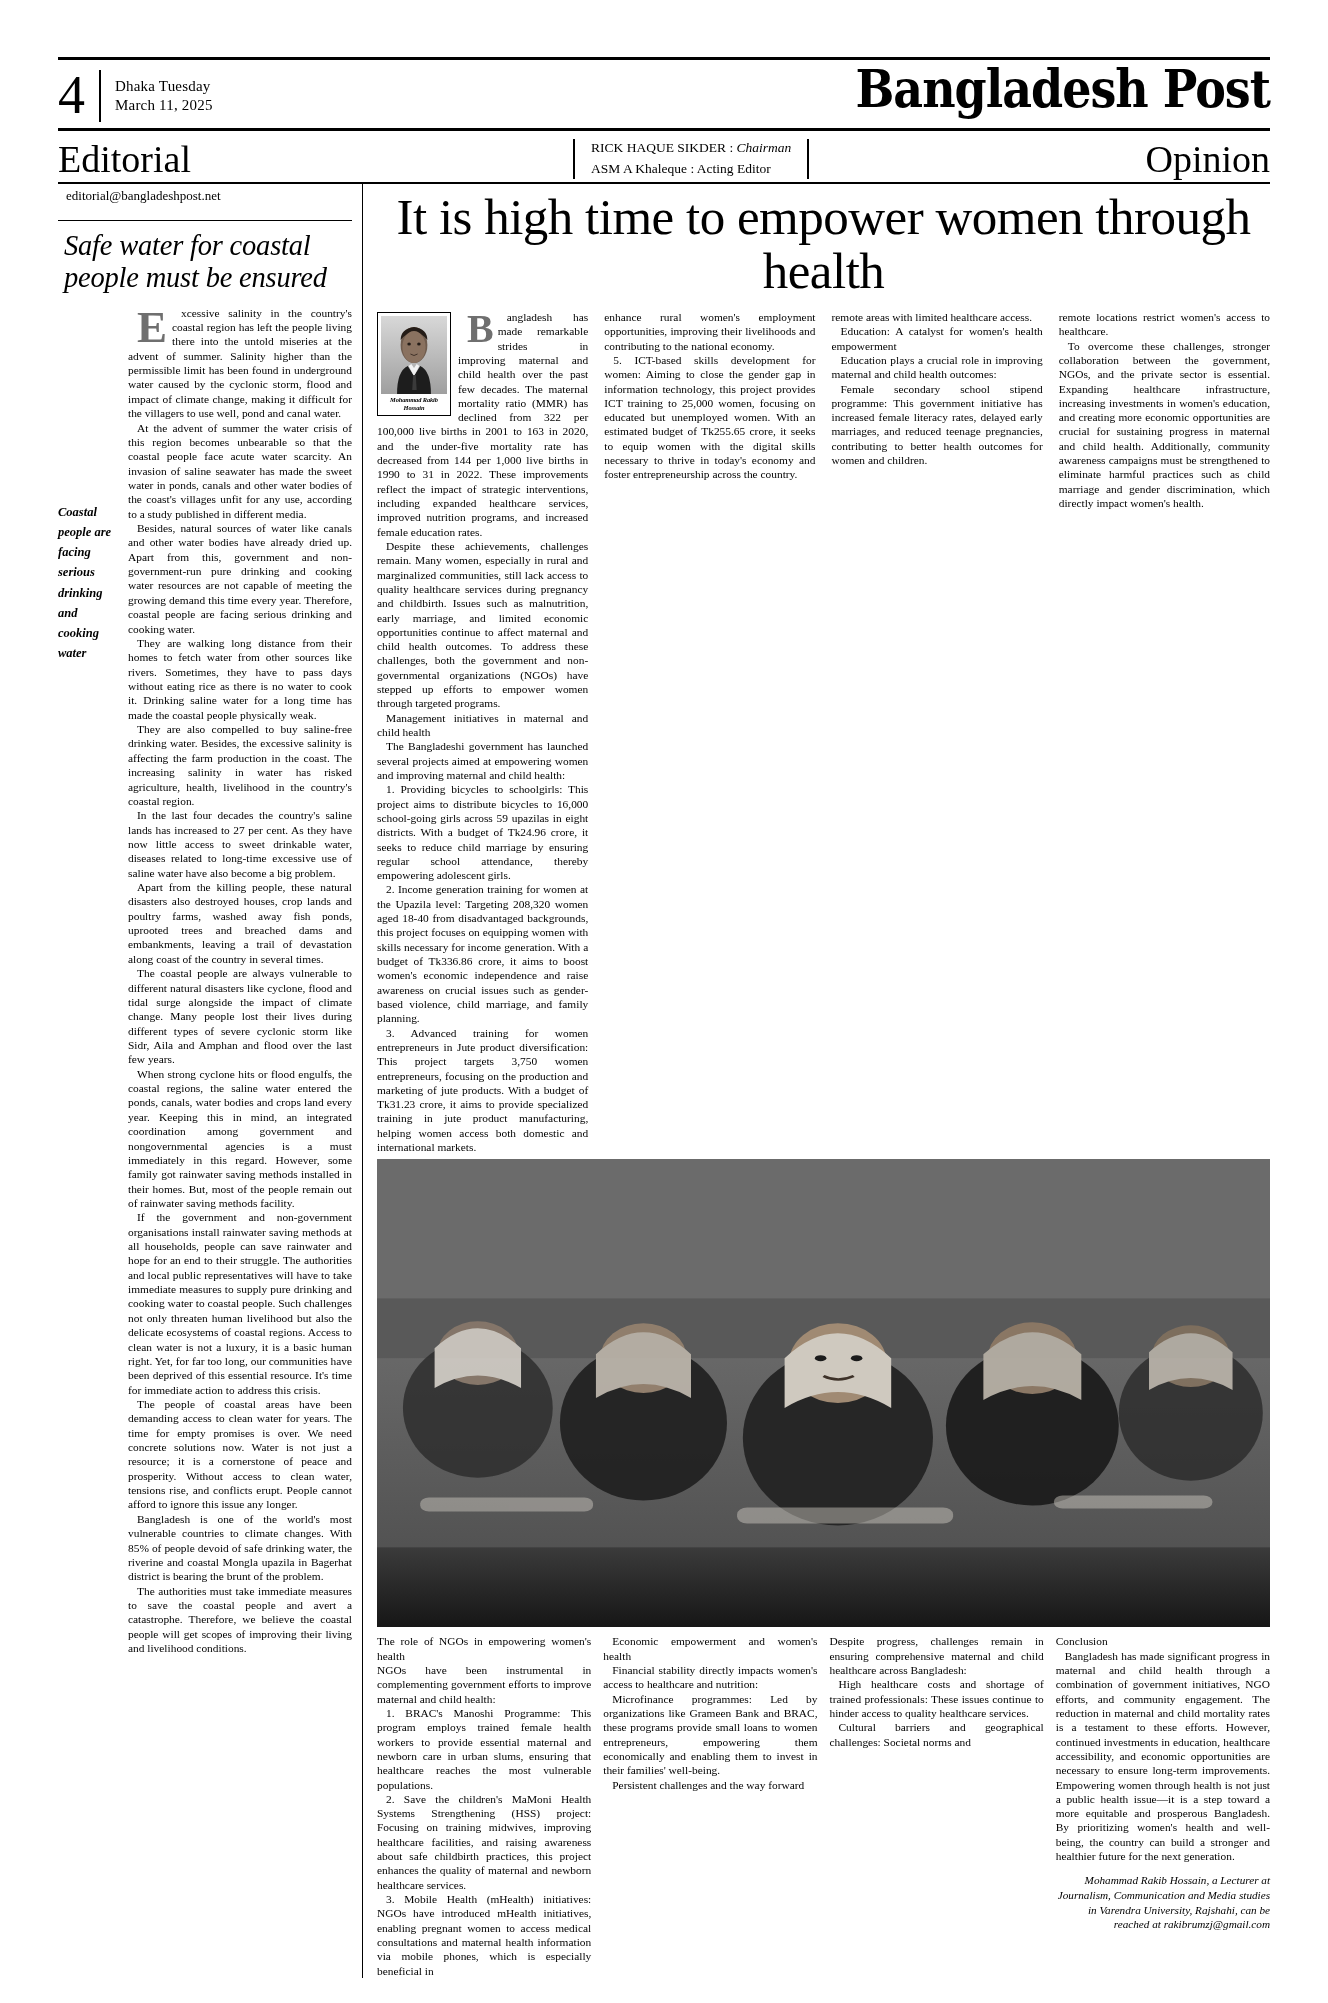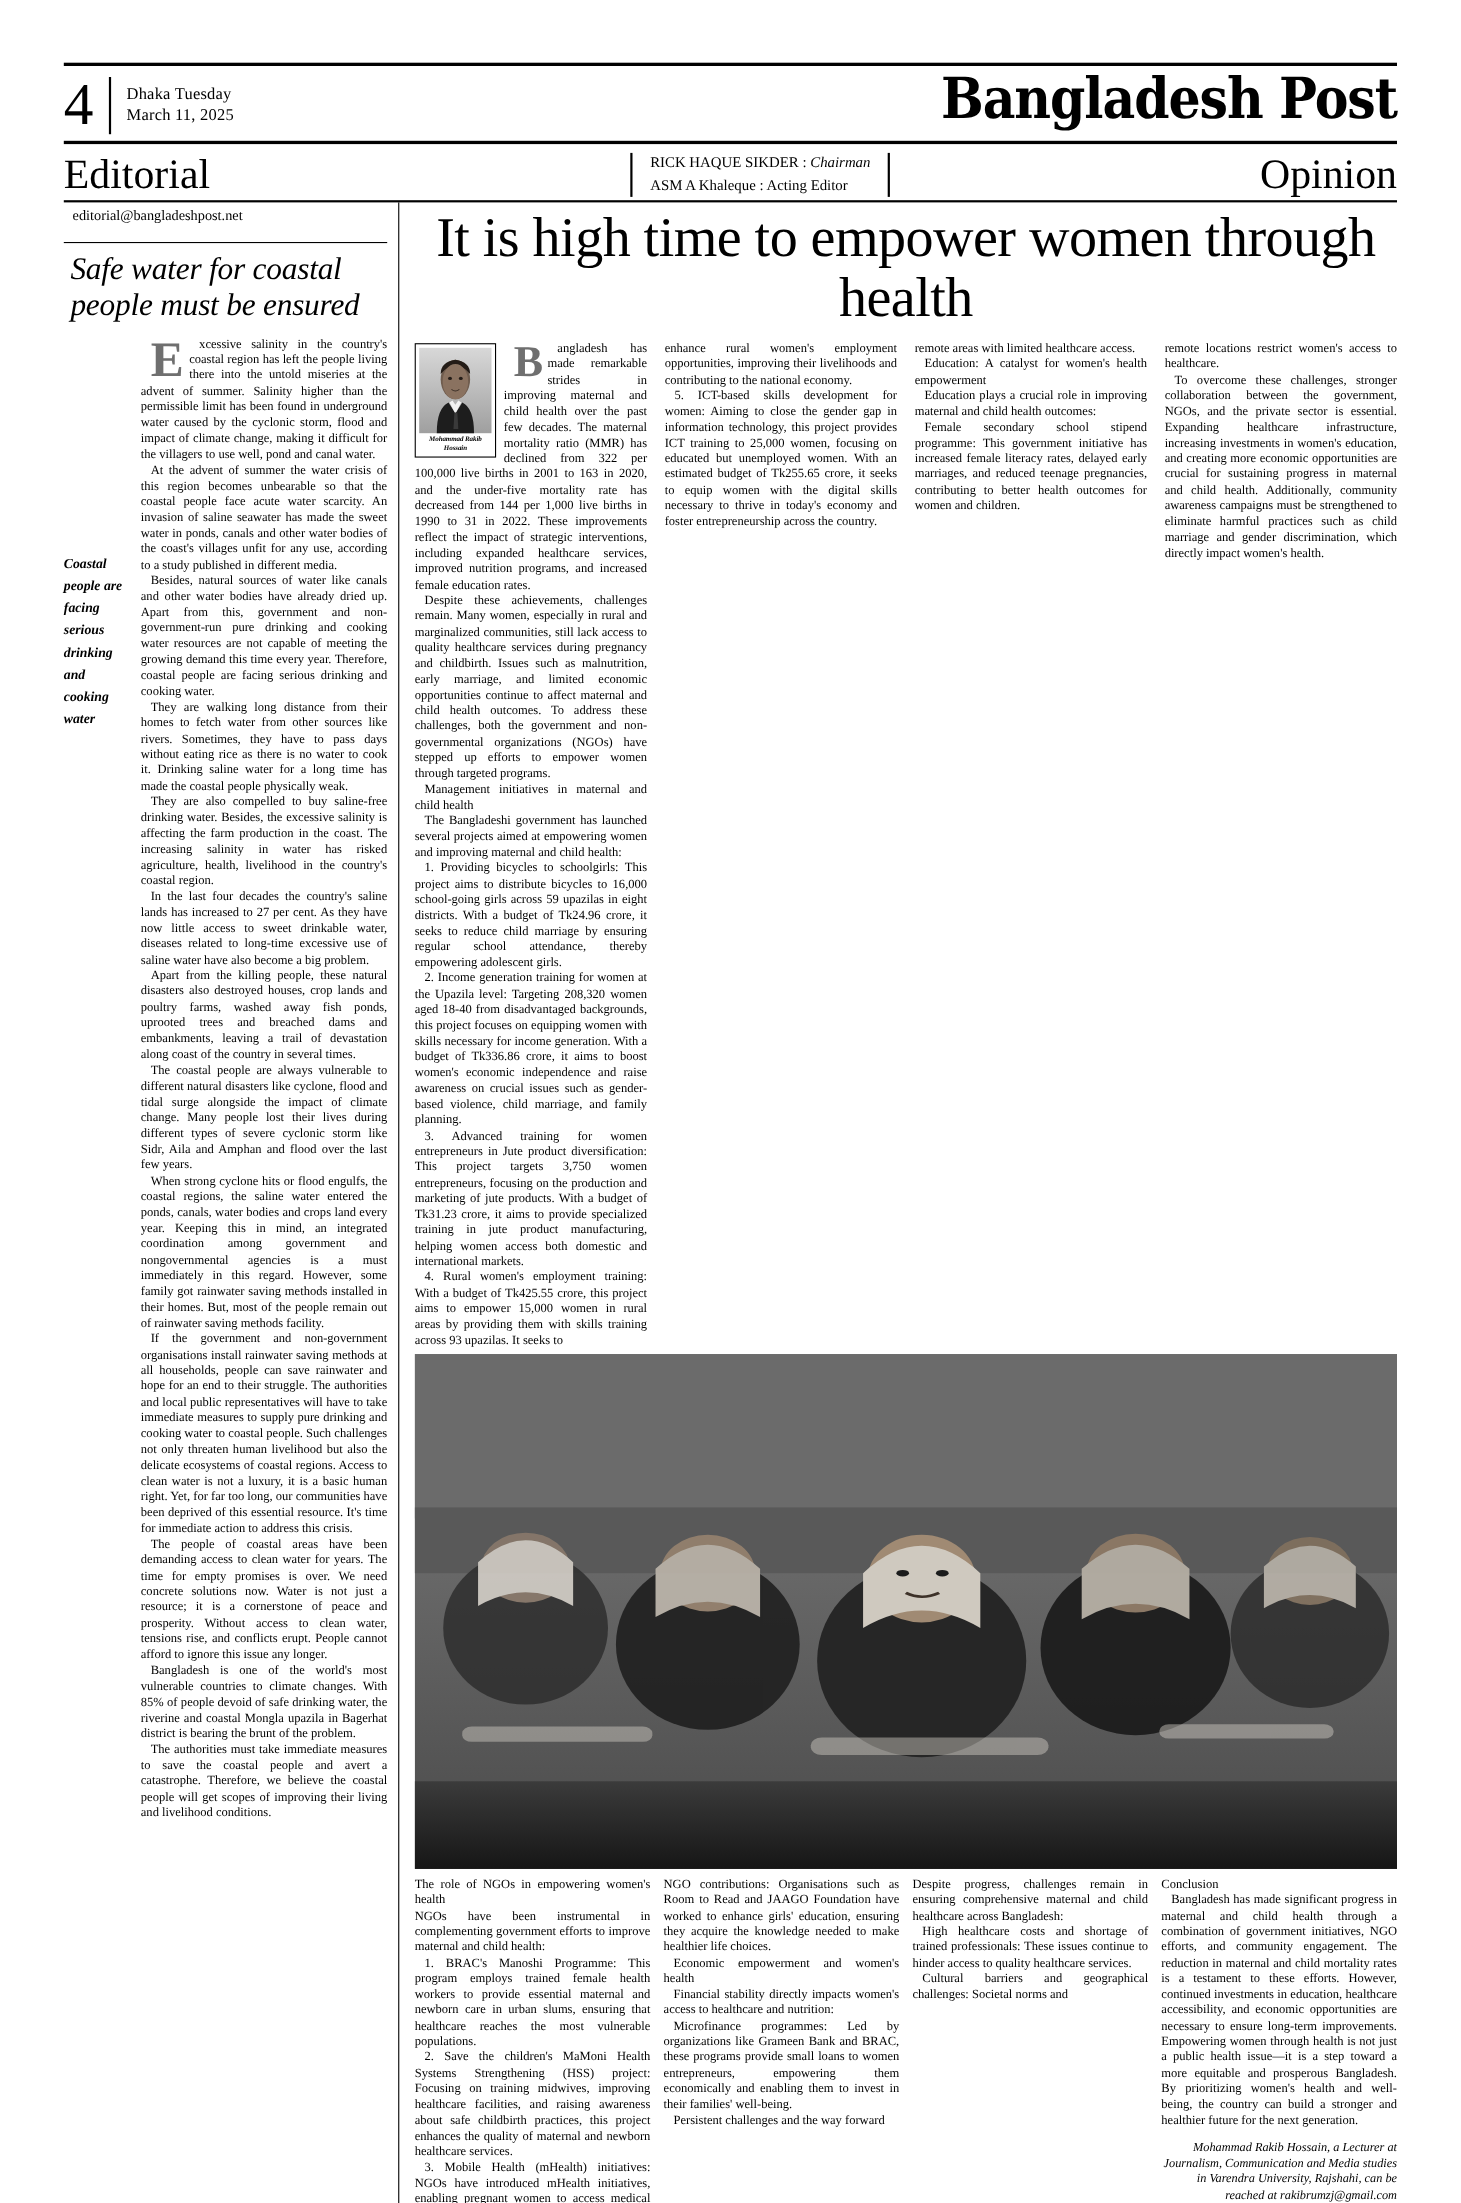--- a/index.html
+++ b/index.html
@@ -327,21 +327,20 @@
             </svg>
             <div class="photo-cap">Mohammad Rakib Hossain</div>
           </div>
           <p class="dropcap2">Bangladesh has made remarkable strides in improving maternal and child health over the past few decades. The maternal mortality ratio (MMR) has declined from 322 per 100,000 live births in 2001 to 163 in 2020, and the under-five mortality rate has decreased from 144 per 1,000 live births in 1990 to 31 in 2022. These improvements reflect the impact of strategic interventions, including expanded healthcare services, improved nutrition programs, and increased female education rates.</p>
           <p>Despite these achievements, challenges remain. Many women, especially in rural and marginalized communities, still lack access to quality healthcare services during pregnancy and childbirth. Issues such as malnutrition, early marriage, and limited economic opportunities continue to affect maternal and child health outcomes. To address these challenges, both the government and non-governmental organizations (NGOs) have stepped up efforts to empower women through targeted programs.</p>
           <p>Management initiatives in maternal and child health</p>
           <p>The Bangladeshi government has launched several projects aimed at empowering women and improving maternal and child health:</p>
           <p>1. Providing bicycles to schoolgirls: This project aims to distribute bicycles to 16,000 school-going girls across 59 upazilas in eight districts. With a budget of Tk24.96 crore, it seeks to reduce child marriage by ensuring regular school attendance, thereby empowering adolescent girls.</p>
           <p>2. Income generation training for women at the Upazila level: Targeting 208,320 women aged 18-40 from disadvantaged backgrounds, this project focuses on equipping women with skills necessary for income generation. With a budget of Tk336.86 crore, it aims to boost women's economic independence and raise awareness on crucial issues such as gender-based violence, child marriage, and family planning.</p>
           <p>3. Advanced training for women entrepreneurs in Jute product diversification: This project targets 3,750 women entrepreneurs, focusing on the production and marketing of jute products. With a budget of Tk31.23 crore, it aims to provide specialized training in jute product manufacturing, helping women access both domestic and international markets.</p>
-          <p>4. Rural women's employment training: With a budget of Tk425.55 crore, this project aims to empower 15,000 women in rural areas by providing them with skills training across 93 upazilas. It seeks to</p>
         </div>
 
         <div class="op-c">
           <p class="noind">enhance rural women's employment opportunities, improving their livelihoods and contributing to the national economy.</p>
           <p>5. ICT-based skills development for women: Aiming to close the gender gap in information technology, this project provides ICT training to 25,000 women, focusing on educated but unemployed women. With an estimated budget of Tk255.65 crore, it seeks to equip women with the digital skills necessary to thrive in today's economy and foster entrepreneurship across the country.</p>
         </div>
 
         <div class="op-c">
           <p class="noind">remote areas with limited healthcare access.</p>
           <p>Education: A catalyst for women's health empowerment</p>
@@ -407,21 +406,20 @@
 
       <div class="op-bottom">
         <div class="op-c">
           <p class="noind">The role of NGOs in empowering women's health</p>
           <p class="noind">NGOs have been instrumental in complementing government efforts to improve maternal and child health:</p>
           <p>1. BRAC's Manoshi Programme: This program employs trained female health workers to provide essential maternal and newborn care in urban slums, ensuring that healthcare reaches the most vulnerable populations.</p>
           <p>2. Save the children's MaMoni Health Systems Strengthening (HSS) project: Focusing on training midwives, improving healthcare facilities, and raising awareness about safe childbirth practices, this project enhances the quality of maternal and newborn healthcare services.</p>
           <p>3. Mobile Health (mHealth) initiatives: NGOs have introduced mHealth initiatives, enabling pregnant women to access medical consultations and maternal health information via mobile phones, which is especially beneficial in</p>
         </div>
         <div class="op-c">
-          <p class="noind">NGO contributions: Organisations such as Room to Read and JAAGO Foundation have worked to enhance girls' education, ensuring they acquire the knowledge needed to make healthier life choices.</p>
           <p>Economic empowerment and women's health</p>
           <p>Financial stability directly impacts women's access to healthcare and nutrition:</p>
           <p>Microfinance programmes: Led by organizations like Grameen Bank and BRAC, these programs provide small loans to women entrepreneurs, empowering them economically and enabling them to invest in their families' well-being.</p>
           <p>Persistent challenges and the way forward</p>
         </div>
         <div class="op-c">
           <p class="noind">Despite progress, challenges remain in ensuring comprehensive maternal and child healthcare across Bangladesh:</p>
           <p>High healthcare costs and shortage of trained professionals: These issues continue to hinder access to quality healthcare services.</p>
           <p>Cultural barriers and geographical challenges: Societal norms and</p>
           <p></p>

